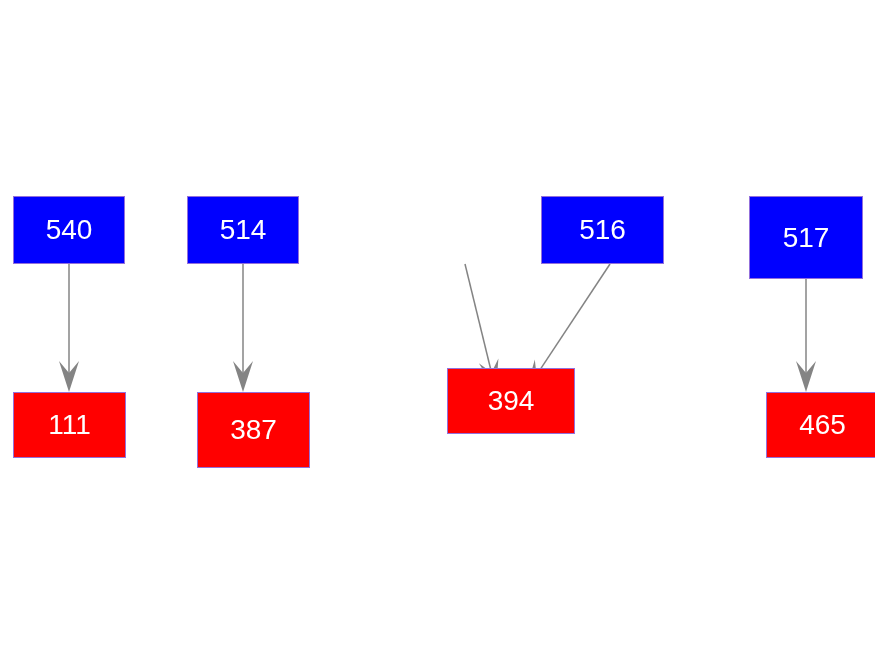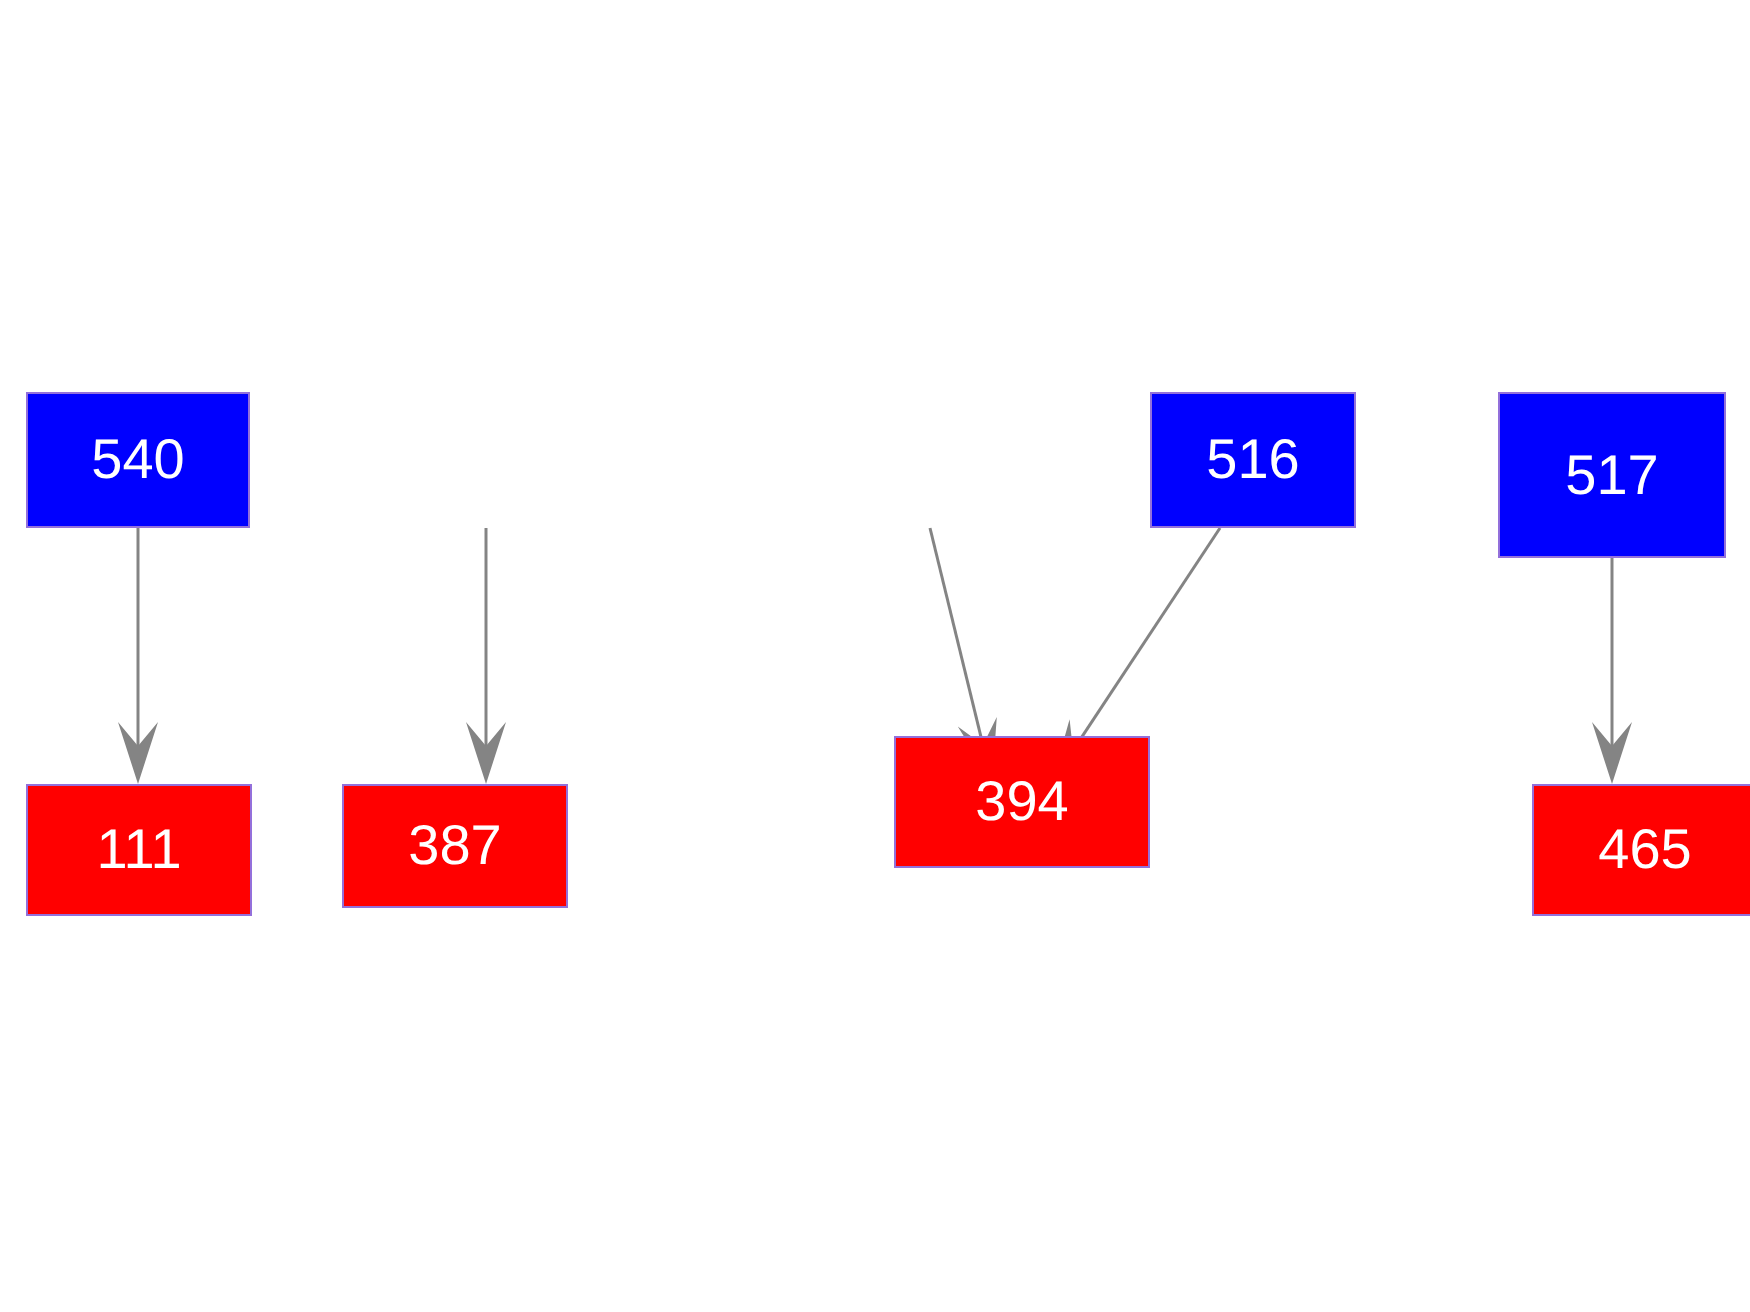--- a/index.html
+++ b/index.html
@@ -54,31 +54,34 @@
       <polygon points="496.0,391.0 478.9,363.3 491.5,372.5 498.4,358.5" fill="#848484"></polygon>
       <line x1="610" y1="264" x2="536.4816423520542" y2="375.1527550153466" stroke="#848484" stroke-width="1.5"></line>
       <polygon points="526.0,391.0 534.8,359.6 536.5,375.2 551.4,370.7" fill="#848484"></polygon>
       <line x1="806" y1="264" x2="806" y2="373" stroke="#848484" stroke-width="1.5"></line>
       <polygon points="806.0,392.0 796.0,361.0 806.0,373.0 816.0,361.0" fill="#848484"></polygon>
     </svg>
 
   <div class="node source" style="left:13px;top:196px;width:112px;height:68px">
     <span>540</span>
   </div>
-  <div class="node source" style="left:575px;top:196px;width:103px;height:68px">
+  <div class="node source" style="left:187px;top:196px;width:112px;height:68px">
+    <span>514</span>
+  </div>
+  <div class="node source" style="left:541px;top:196px;width:123px;height:68px">
     <span>516</span>
   </div>
   <div class="node source" style="left:749px;top:196px;width:114px;height:83px">
     <span>517</span>
   </div>
 
   <div class="node target" style="left:13px;top:392px;width:113px;height:66px">
     <span>111</span>
   </div>
-  <div class="node target" style="left:171px;top:392px;width:113px;height:62px">
+  <div class="node target" style="left:197px;top:392px;width:113px;height:76px">
     <span>387</span>
   </div>
   <div class="node target" style="left:447px;top:368px;width:128px;height:66px">
     <span>394</span>
   </div>
   <div class="node target" style="left:766px;top:392px;width:113px;height:66px">
     <span>465</span>
   </div>
 
 </div>

